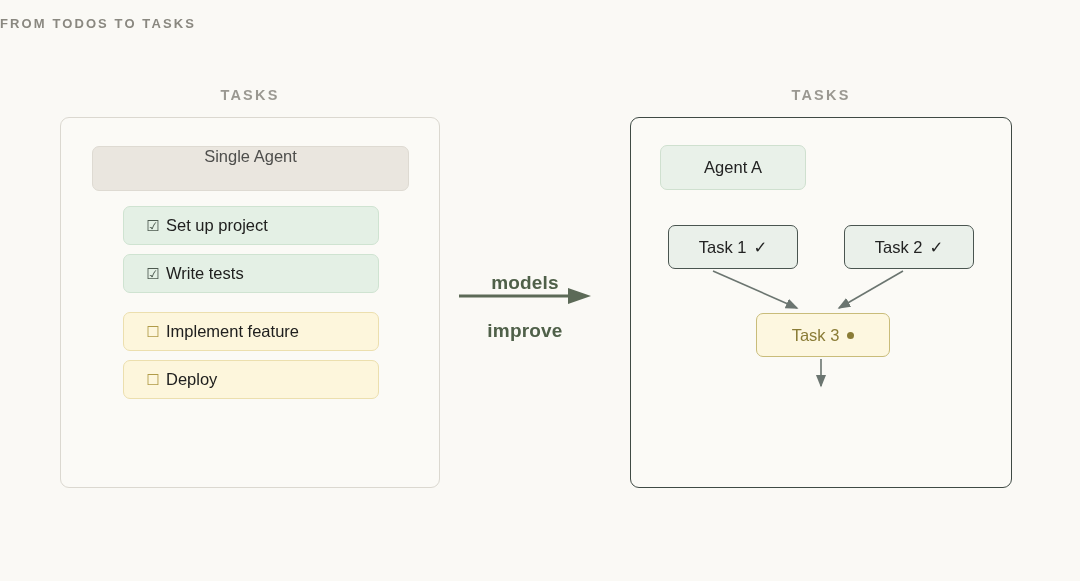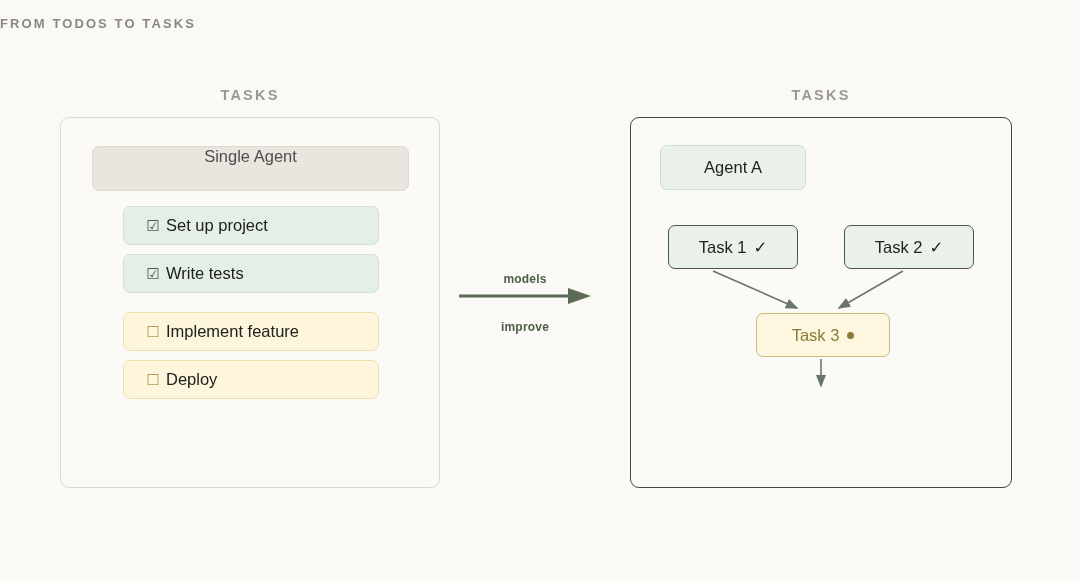--- a/index.html
+++ b/index.html
@@ -111,21 +111,21 @@
   .todo.pending .box { color: #b09b48; }
   .todo .txt { white-space: nowrap; }
 
   
   .mid-arrow { position: absolute; left: 455px; top: 285px; }
   .mid-label {
     position: absolute;
     left: 455px;
     width: 140px;
     text-align: center;
-    font-size: 12px;
+    font-size: 19px;
     font-weight: bold;
     color: #4f6049;
     letter-spacing: 0.2px;
   }
   .mid-label.top    { top: 272px; }
   .mid-label.bottom { top: 320px; }
 
   
   .node {
     position: absolute;

